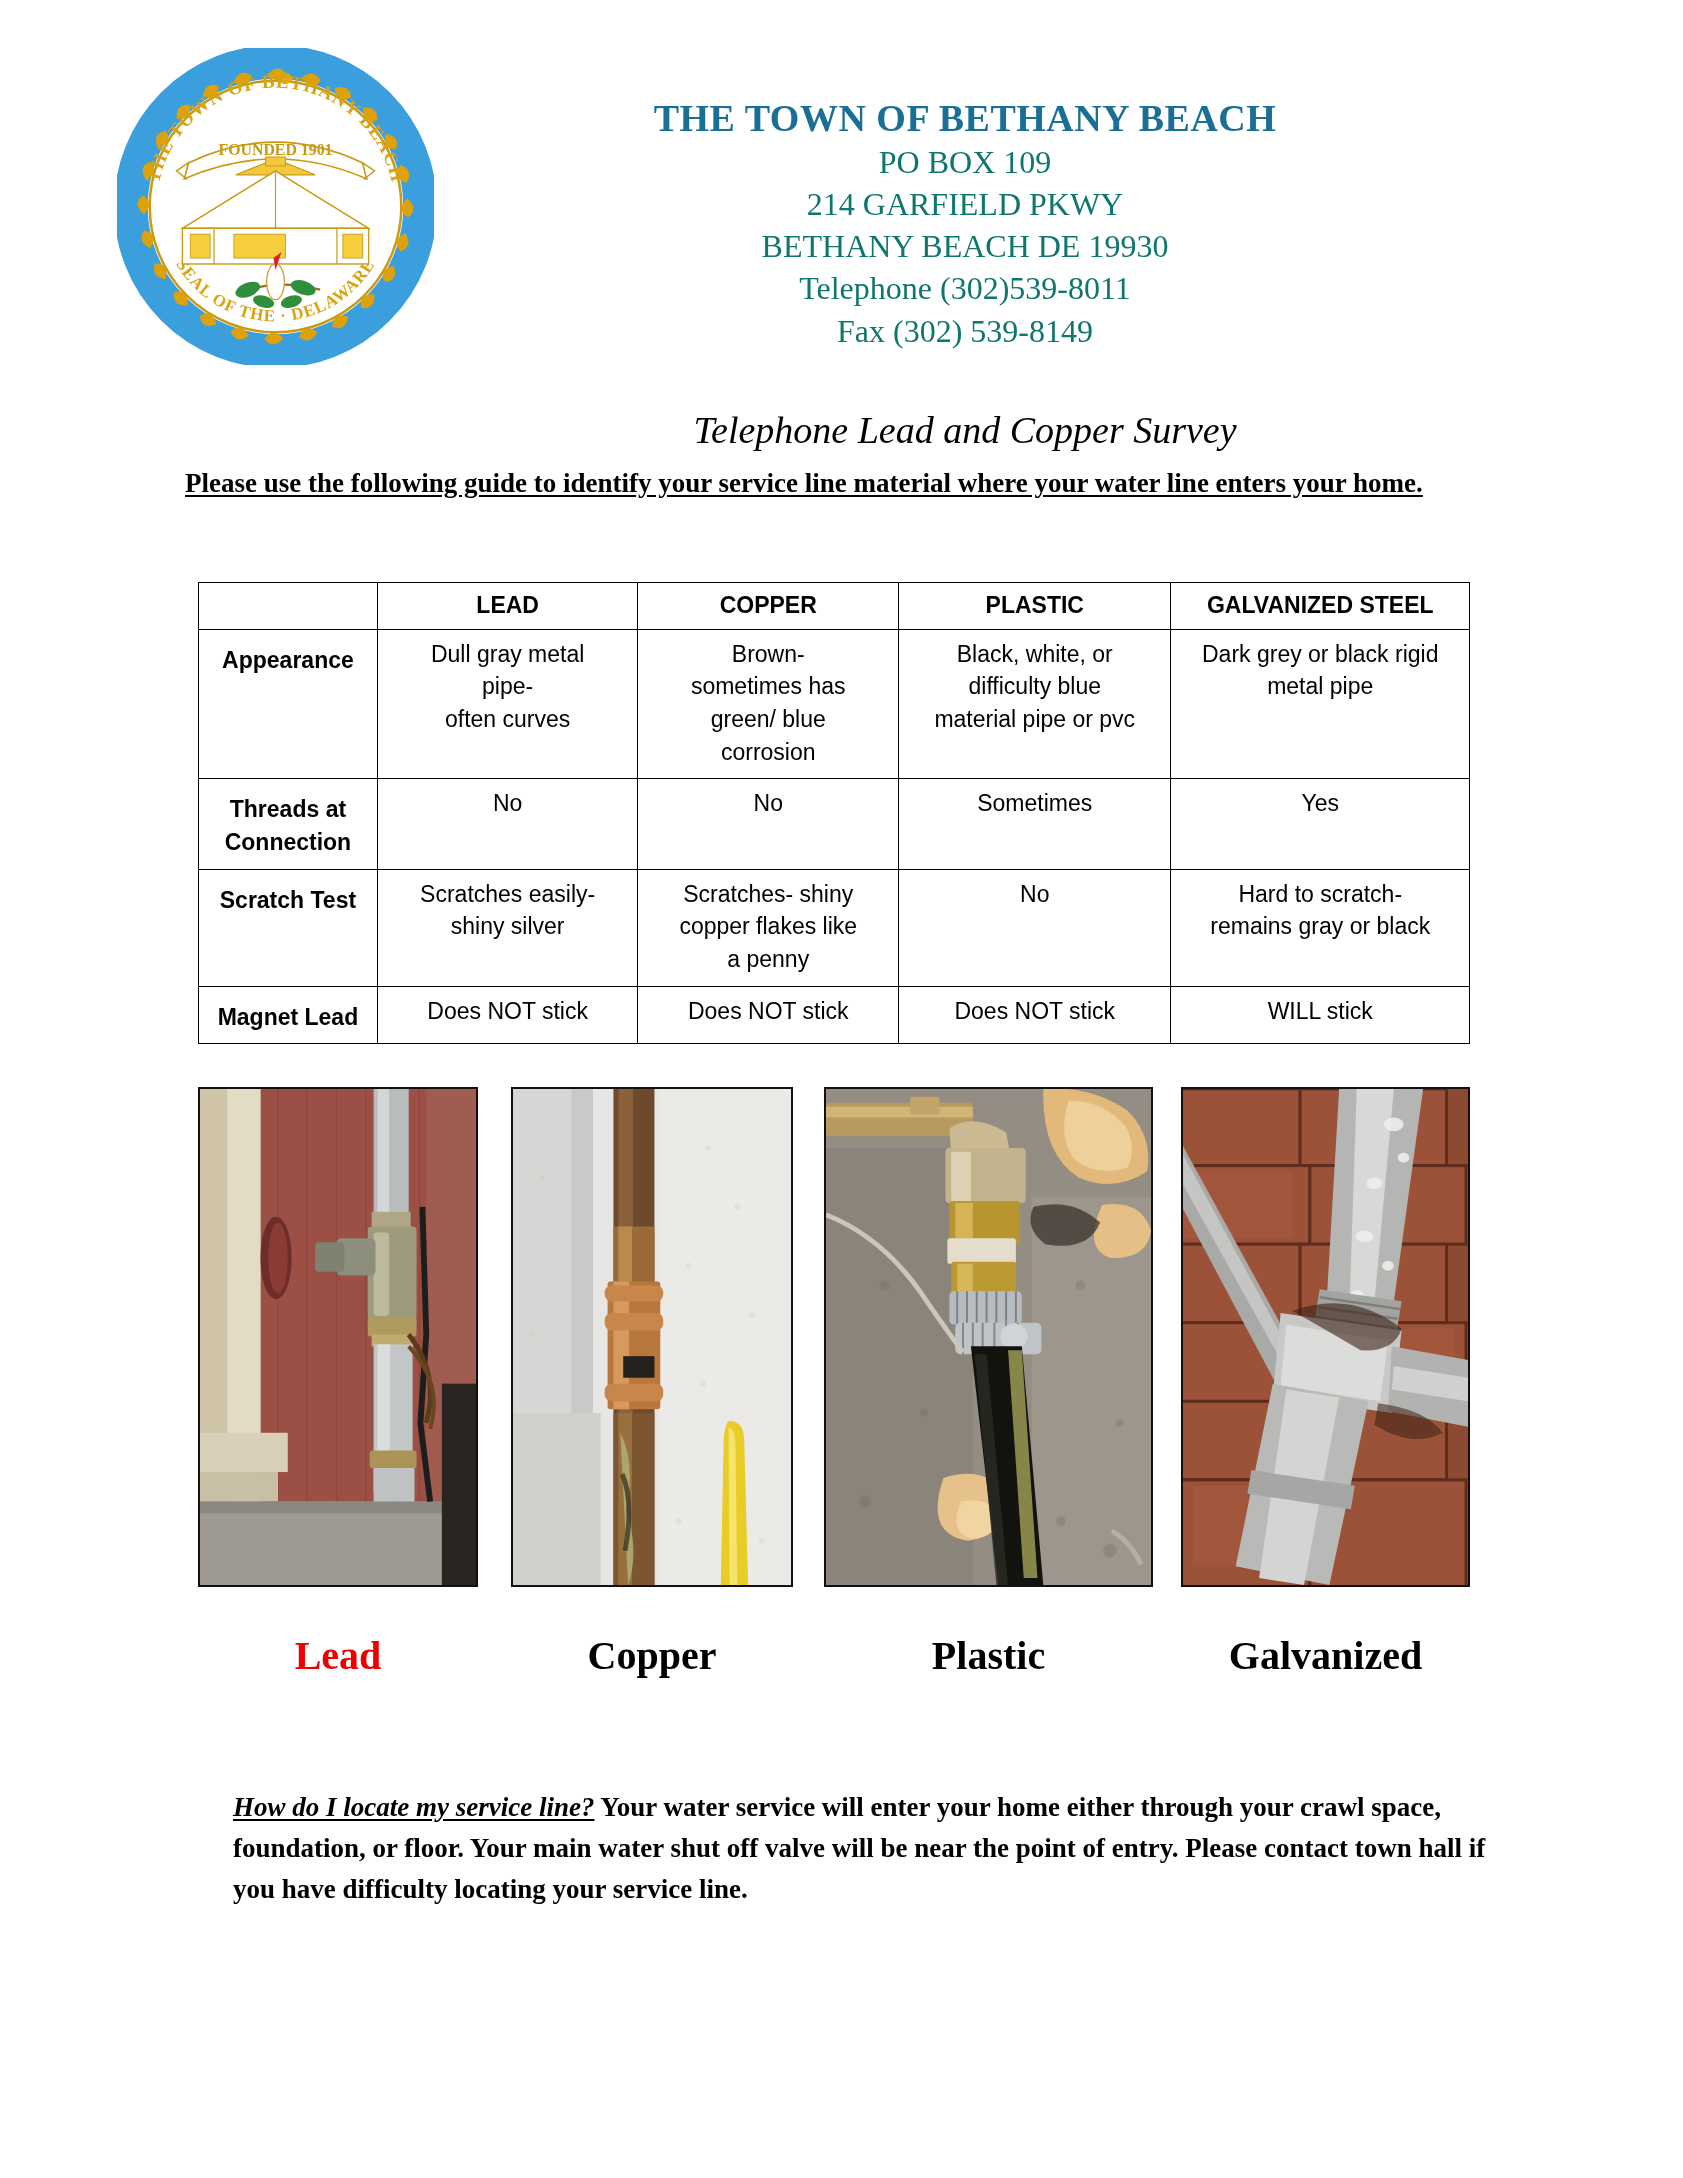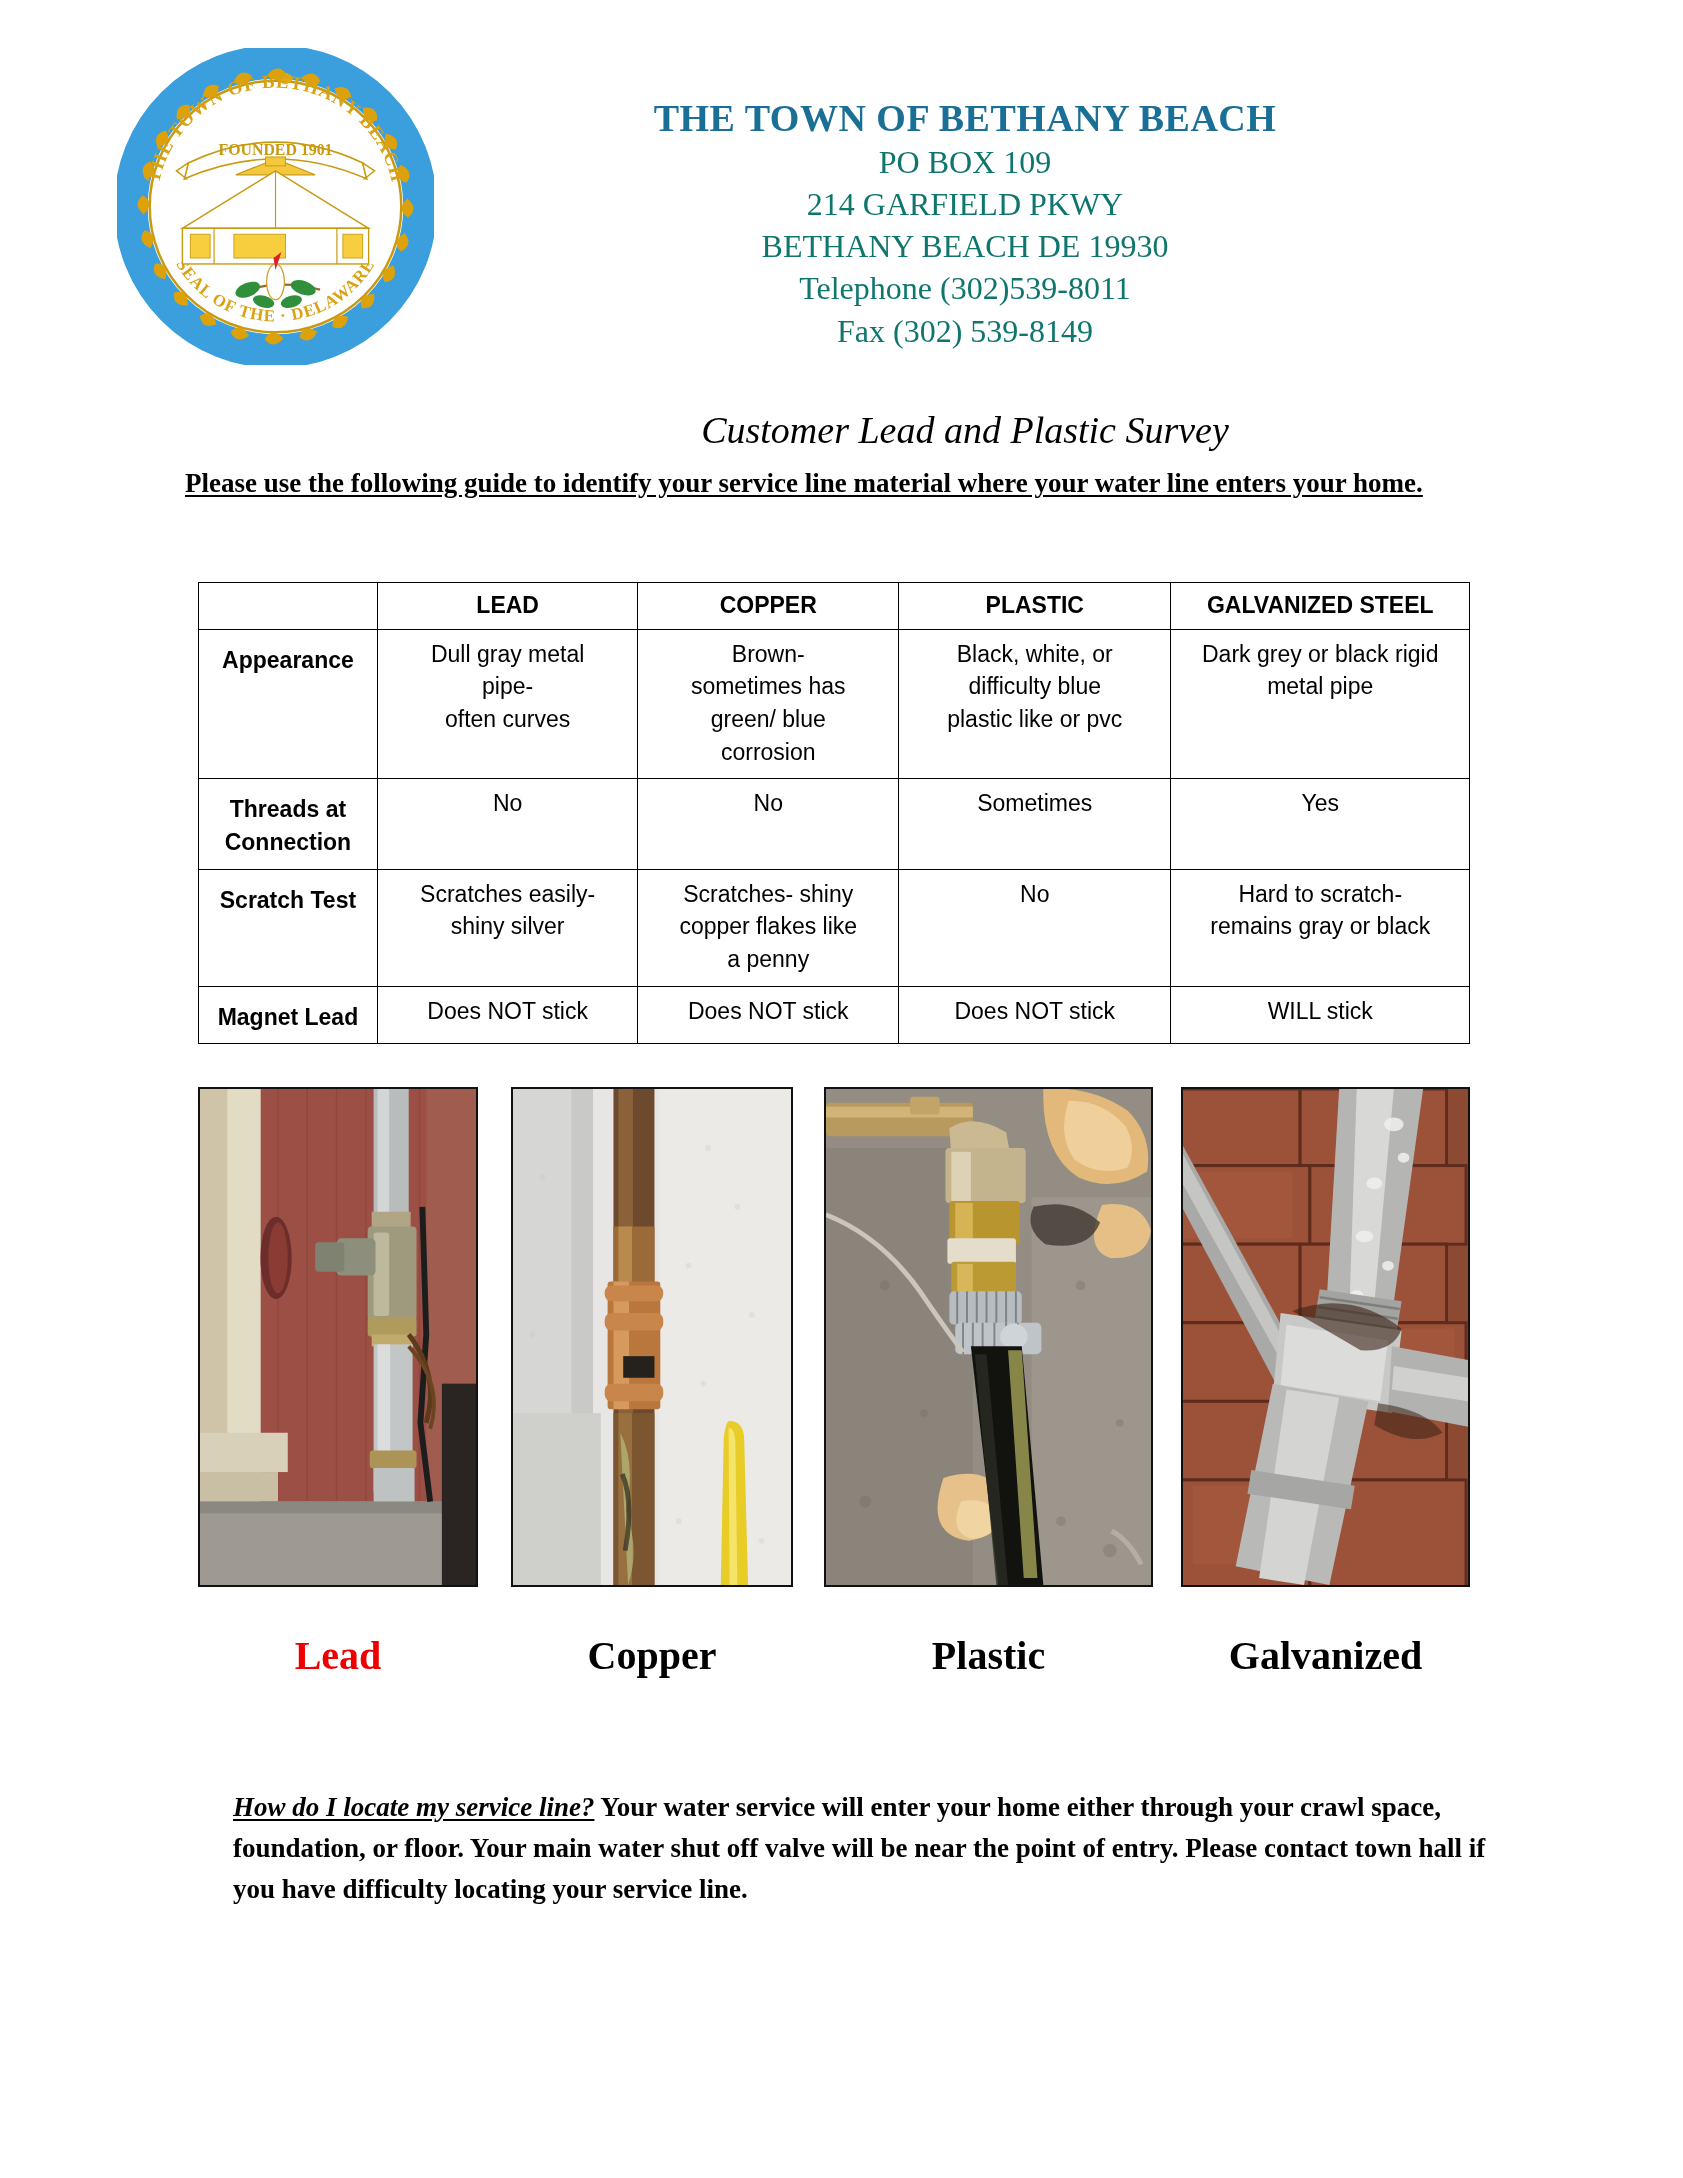--- a/index.html
+++ b/index.html
@@ -334,21 +334,21 @@
 
     <div class="header-text">
       <div class="org-title">THE TOWN OF BETHANY BEACH</div>
       <div class="addr-line">PO BOX 109</div>
       <div class="addr-line">214 GARFIELD PKWY</div>
       <div class="addr-line">BETHANY BEACH DE  19930</div>
       <div class="addr-line">Telephone (302)539-8011</div>
       <div class="addr-line">Fax (302) 539-8149</div>
     </div>
 
-    <div class="doc-subtitle">Customer Lead and Plastic Survey</div>
+    <div class="doc-subtitle">Telephone Lead and Copper Survey</div>
   </div>
 
   <div class="instruction">Please use the following guide to identify your service line material where your water line enters your home.</div>
 
   <table class="guide-table">
     <colgroup>
       <col class="col-head">
         <col class="col-a">
         <col class="col-b">
         <col class="col-c">
@@ -374,21 +374,21 @@
         </td>
         <td>
           <span class="cell-line">Brown-</span>
           <span class="cell-line">sometimes has</span>
           <span class="cell-line">green/ blue</span>
           <span class="cell-line">corrosion</span>
         </td>
         <td>
           <span class="cell-line">Black, white, or</span>
           <span class="cell-line">difficulty blue</span>
-          <span class="cell-line">plastic like or pvc</span>
+          <span class="cell-line">material pipe or pvc</span>
         </td>
         <td>
           <span class="cell-line">Dark grey or black rigid</span>
           <span class="cell-line">metal pipe</span>
         </td>
       </tr>
 
       <tr>
         <td class="rowhead">Threads at Connection</td>
         <td>No</td>

